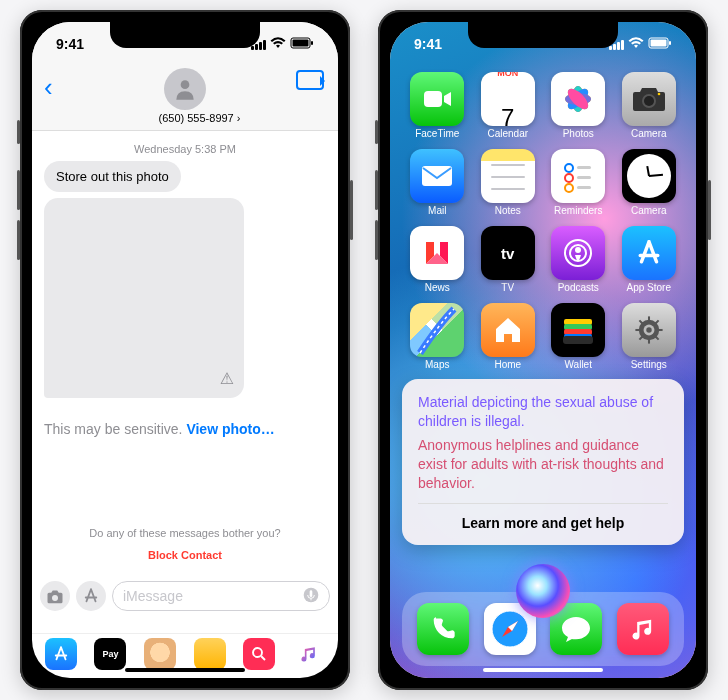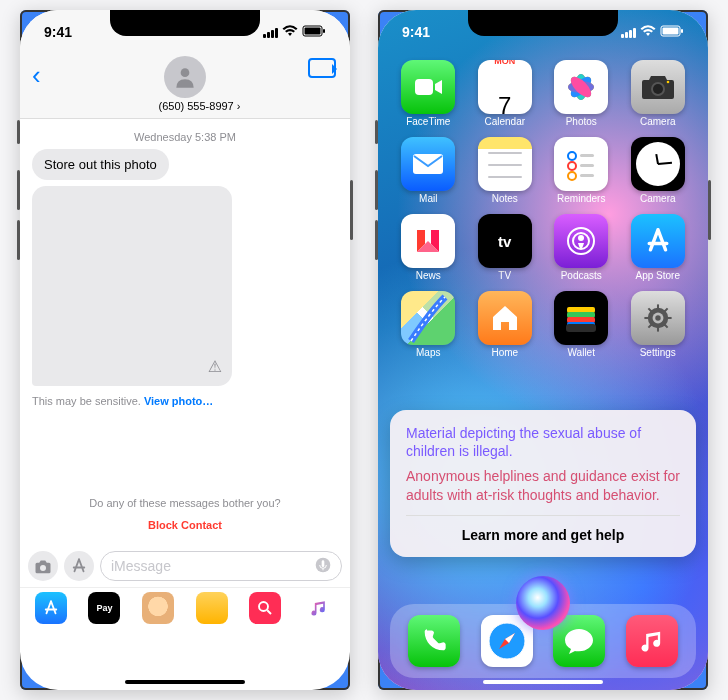--- a/index.html
+++ b/index.html
@@ -8,21 +8,21 @@
     width: 728px; height: 700px;
     background: #f5f5f7;
     font-family: -apple-system, "Helvetica Neue", Helvetica, Arial, sans-serif;
     display: flex;
     justify-content: space-between;
     padding: 10px 20px;
     align-items: center;
   }
   .phone {
     width: 330px; height: 680px;
-    background: #3b82f6; border-radius: 6px; 
+    background: #000000; border-radius: 22px; padding: 12px;
     position: relative;
     box-shadow: inset 0 0 0 2px #333, 0 4px 20px rgba(0,0,0,.2);
   }
   .screen {
     width: 100%; height: 100%;
     border-radius: 38px; overflow: hidden; position: relative;
     background: #fff;
   }
   .notch {
     position: absolute; top: 0; left: 50%; transform: translateX(-50%);
@@ -60,28 +60,28 @@
   .contact-avatar {
     width:42px; height:42px; border-radius:50%; background:#c7c7cc;
     margin:6px auto 2px; display:flex; align-items:center; justify-content:center;
   }
   .contact-phone { font-size:11px; color:#000; padding-bottom:6px;margin-left:29px; }
   .msg-body { padding: 6px 12px; font-size:13px; }
   .timestamp { text-align:center; color:#8e8e93; font-size:11px; margin:6px 0; }
   .bubble { display:inline-block; background:#e9e9eb; padding:8px 12px; border-radius:16px; max-width:80%; }
   .bubble.photo { width:200px; height:200px; padding:0; border-radius:14px; border-bottom-left-radius:4px; margin-top:6px; position:relative; }
   .warn-tri { position:absolute; right:10px; bottom:10px; color:#8e8e93; font-size:16px; }
-  .sensitive-line { color:#8e8e93; font-size:11px; margin-top:6px; }
+  .sensitive-line { color:#8e8e93; font-size:14px; margin-top:20px; }
   .sensitive-line .link { color:#007aff; font-weight:600; }
   .bother { text-align:center; margin:90px 0 10px; font-size:11px; color:#8e8e93; }
   .block { text-align:center; font-size:11px; color:#ff3b30; font-weight:600; margin-bottom:8px; }
   .input-row { display:flex; align-items:center; padding:6px 8px; gap:6px; }
   .input-row .circ { width:30px; height:30px; border-radius:50%; background:#e9e9eb; display:flex; align-items:center; justify-content:center; color:#8e8e93; font-size:15px;}
   .msg-input { flex:1; height:30px; border:1px solid #d1d1d6; border-radius:15px; padding:0 10px; color:#c7c7cc; font-size:14px; display:flex; align-items:center; justify-content:space-between; }
-  .app-drawer { display:flex; justify-content:space-around; padding:4px 4px 10px; border-top:1px solid #eee;}
+  .app-drawer { display:flex; justify-content:space-around; padding:4px 4px 10px; border-top:1px solid #eee;margin-top:16px;}
   .app-drawer .app { width:32px; height:32px; border-radius:8px; }
   .homebar { position:absolute; bottom:6px; left:50%; transform:translateX(-50%); width:120px; height:4px; border-radius:4px; }
 
   
   .home-bg {
     width:100%; height:100%;
     background:
       radial-gradient(circle at 70% 30%, #ff9de0 0%, transparent 40%),
       radial-gradient(circle at 30% 70%, #4fd4ff 0%, transparent 45%),
       radial-gradient(circle at 80% 85%, #3a66ff 0%, transparent 50%),

